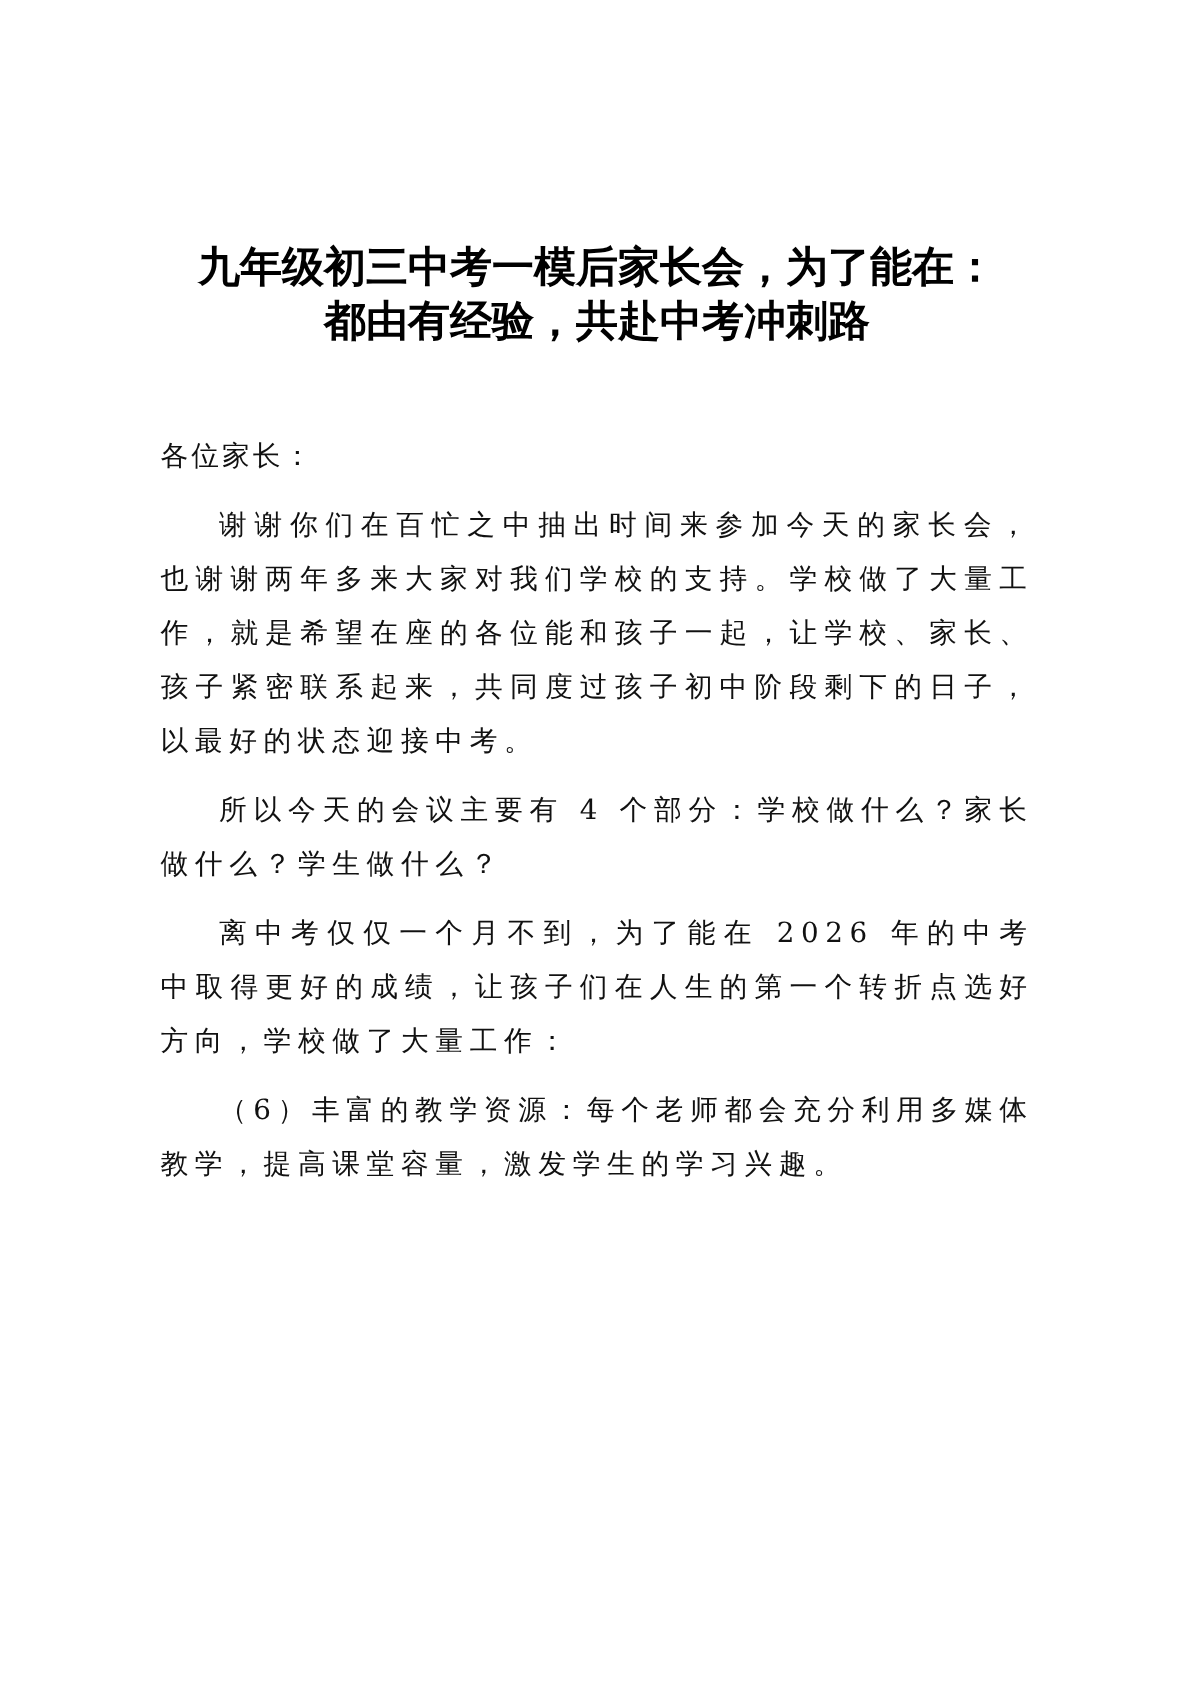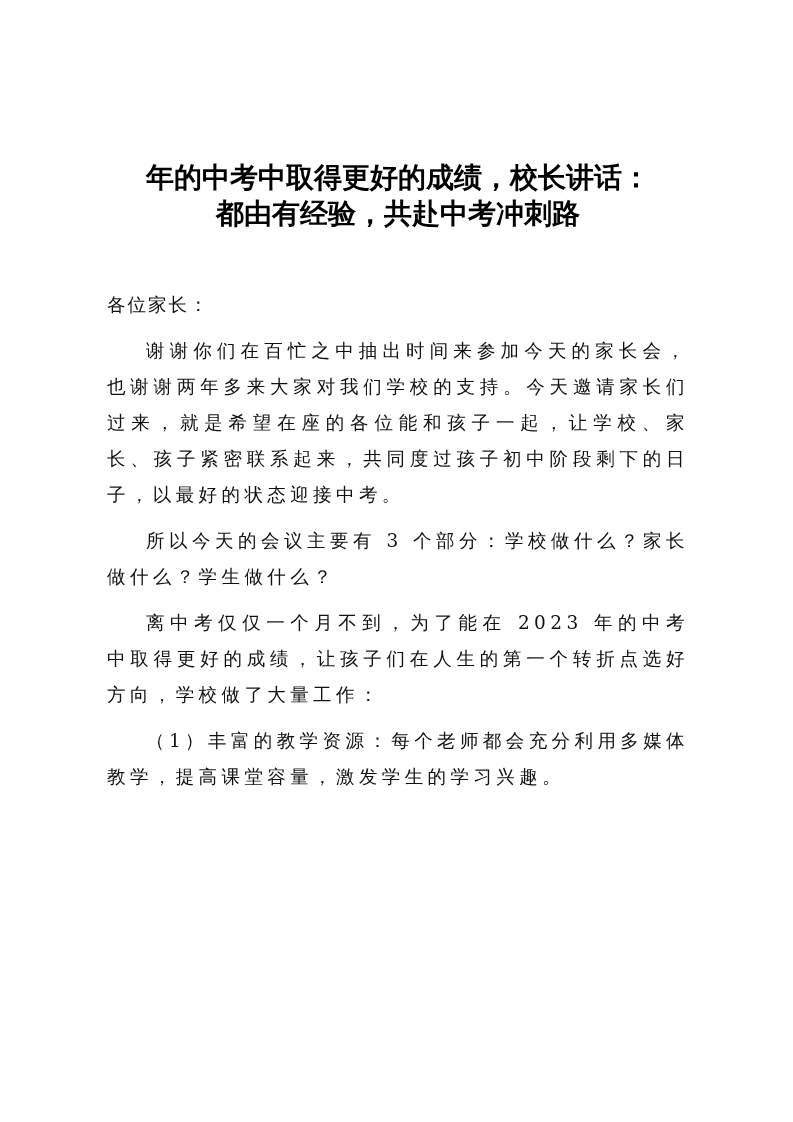--- a/index.html
+++ b/index.html
@@ -16,23 +16,23 @@
   }
   .p { margin: 0 0 10px 0; line-height: 36px; text-align: justify; text-align-last: left; letter-spacing: 4.4px; }
   .indent { text-indent: 39px; }
   .p-salute { letter-spacing: 2px; margin-bottom: 10px; }
 </style>
 </head>
 <body>
 
 <div class="page">
   <div class="title">
-    <div>年的中考中取得更好的成绩，校长讲话：</div>
+    <div>九年级初三中考一模后家长会，为了能在：</div>
     <div>都由有经验，共赴中考冲刺路</div>
   </div>
   <div class="body">
     <p class="p p-salute">各位家长：</p>
-    <p class="p indent">谢谢你们在百忙之中抽出时间来参加今天的家长会，也谢谢两年多来大家对我们学校的支持。今天邀请家长们过来，就是希望在座的各位能和孩子一起，让学校、家长、孩子紧密联系起来，共同度过孩子初中阶段剩下的日子，以最好的状态迎接中考。</p>
-    <p class="p indent">所以今天的会议主要有 3 个部分：学校做什么？家长做什么？学生做什么？</p>
-    <p class="p indent">离中考仅仅一个月不到，为了能在 2023 年的中考中取得更好的成绩，让孩子们在人生的第一个转折点选好方向，学校做了大量工作：</p>
-    <p class="p indent">（1）丰富的教学资源：每个老师都会充分利用多媒体教学，提高课堂容量，激发学生的学习兴趣。</p>
+    <p class="p indent">谢谢你们在百忙之中抽出时间来参加今天的家长会，也谢谢两年多来大家对我们学校的支持。学校做了大量工作，就是希望在座的各位能和孩子一起，让学校、家长、孩子紧密联系起来，共同度过孩子初中阶段剩下的日子，以最好的状态迎接中考。</p>
+    <p class="p indent">所以今天的会议主要有 4 个部分：学校做什么？家长做什么？学生做什么？</p>
+    <p class="p indent">离中考仅仅一个月不到，为了能在 2026 年的中考中取得更好的成绩，让孩子们在人生的第一个转折点选好方向，学校做了大量工作：</p>
+    <p class="p indent">（6）丰富的教学资源：每个老师都会充分利用多媒体教学，提高课堂容量，激发学生的学习兴趣。</p>
   </div>
 </div>
 
 </body></html>

